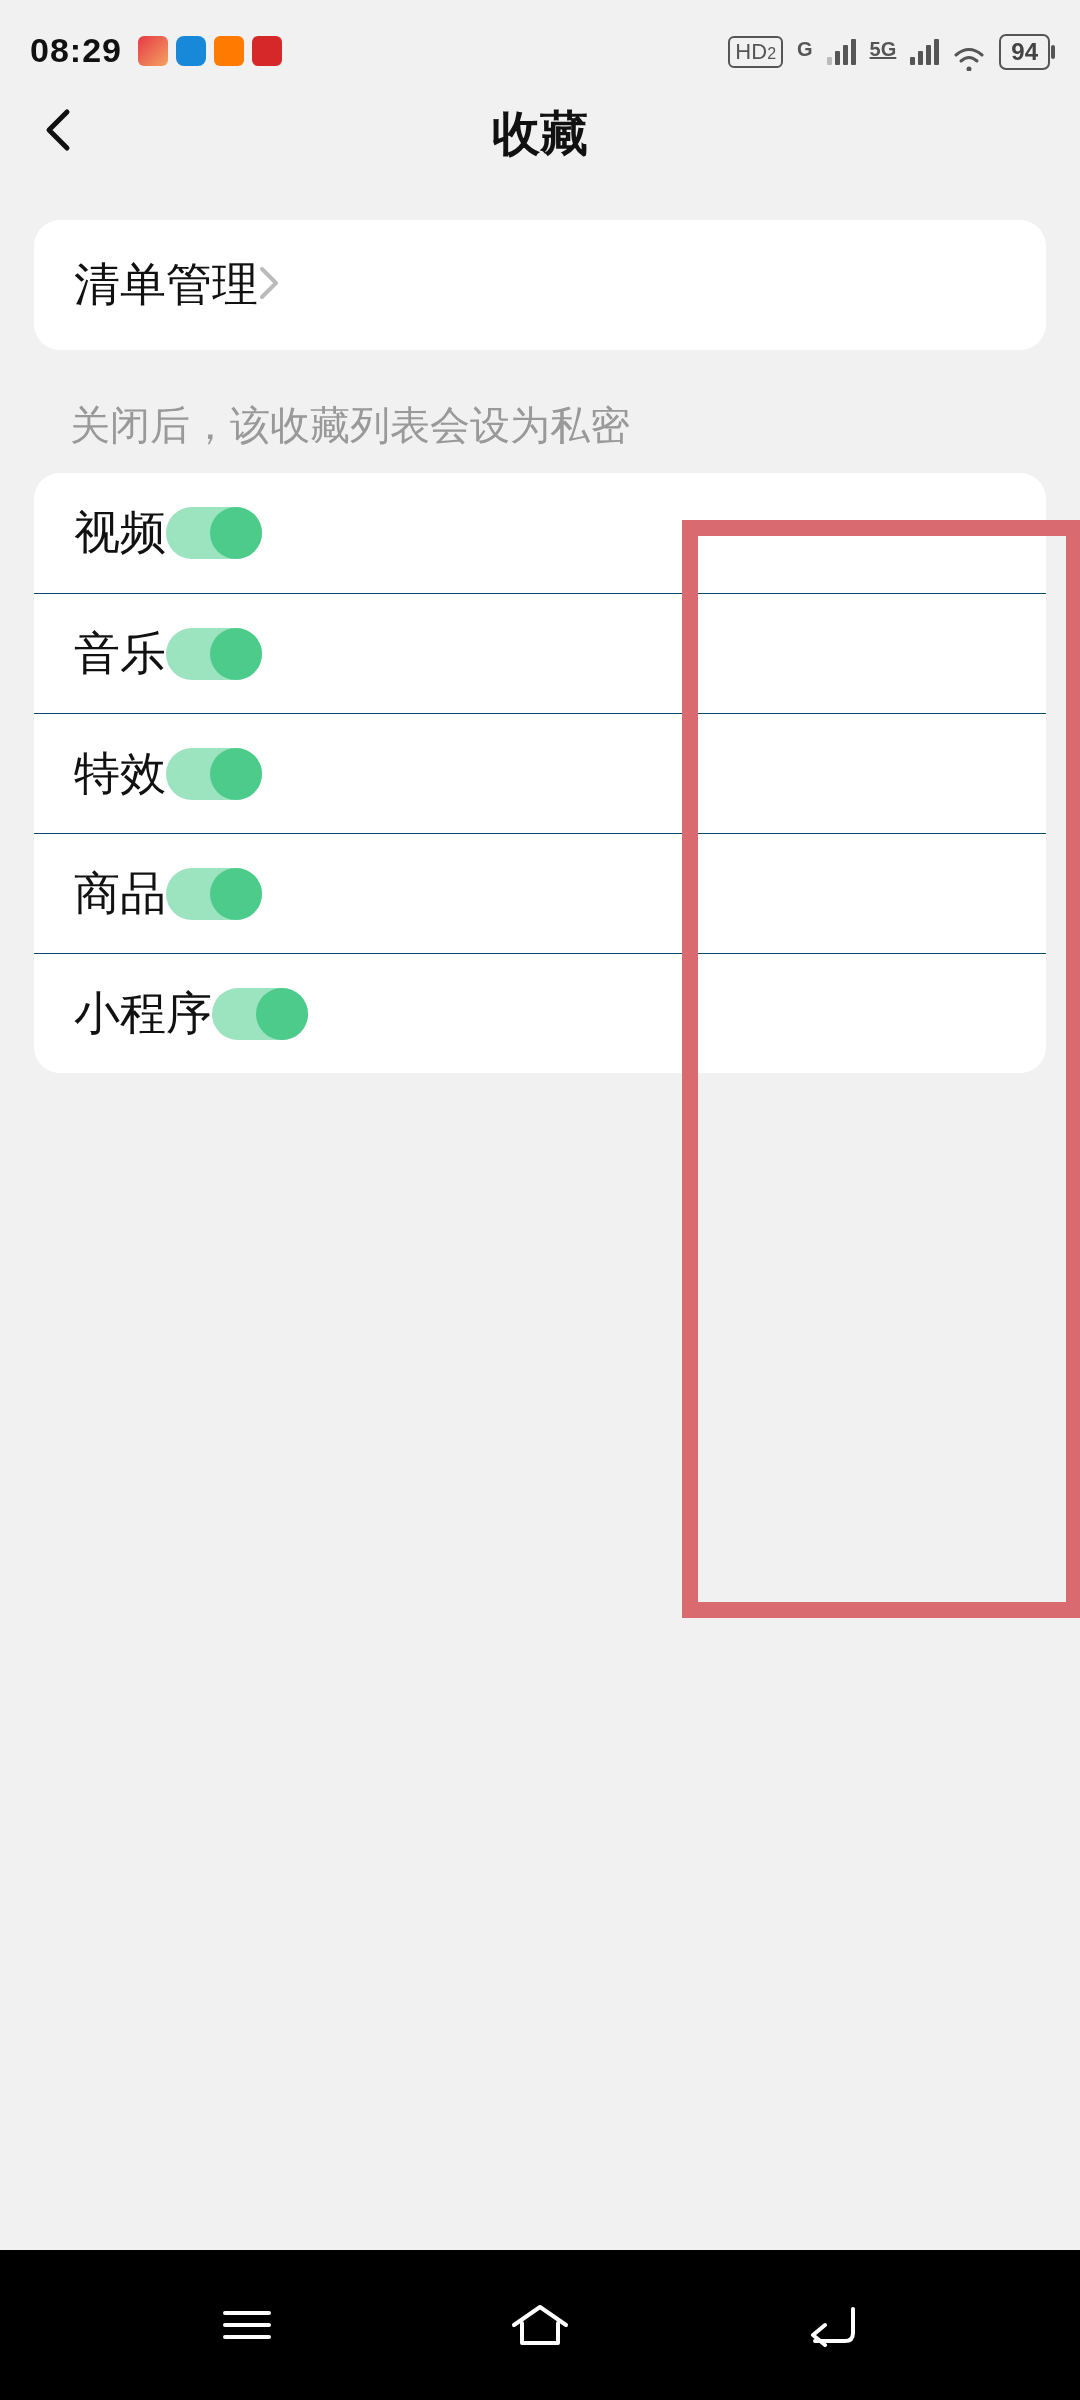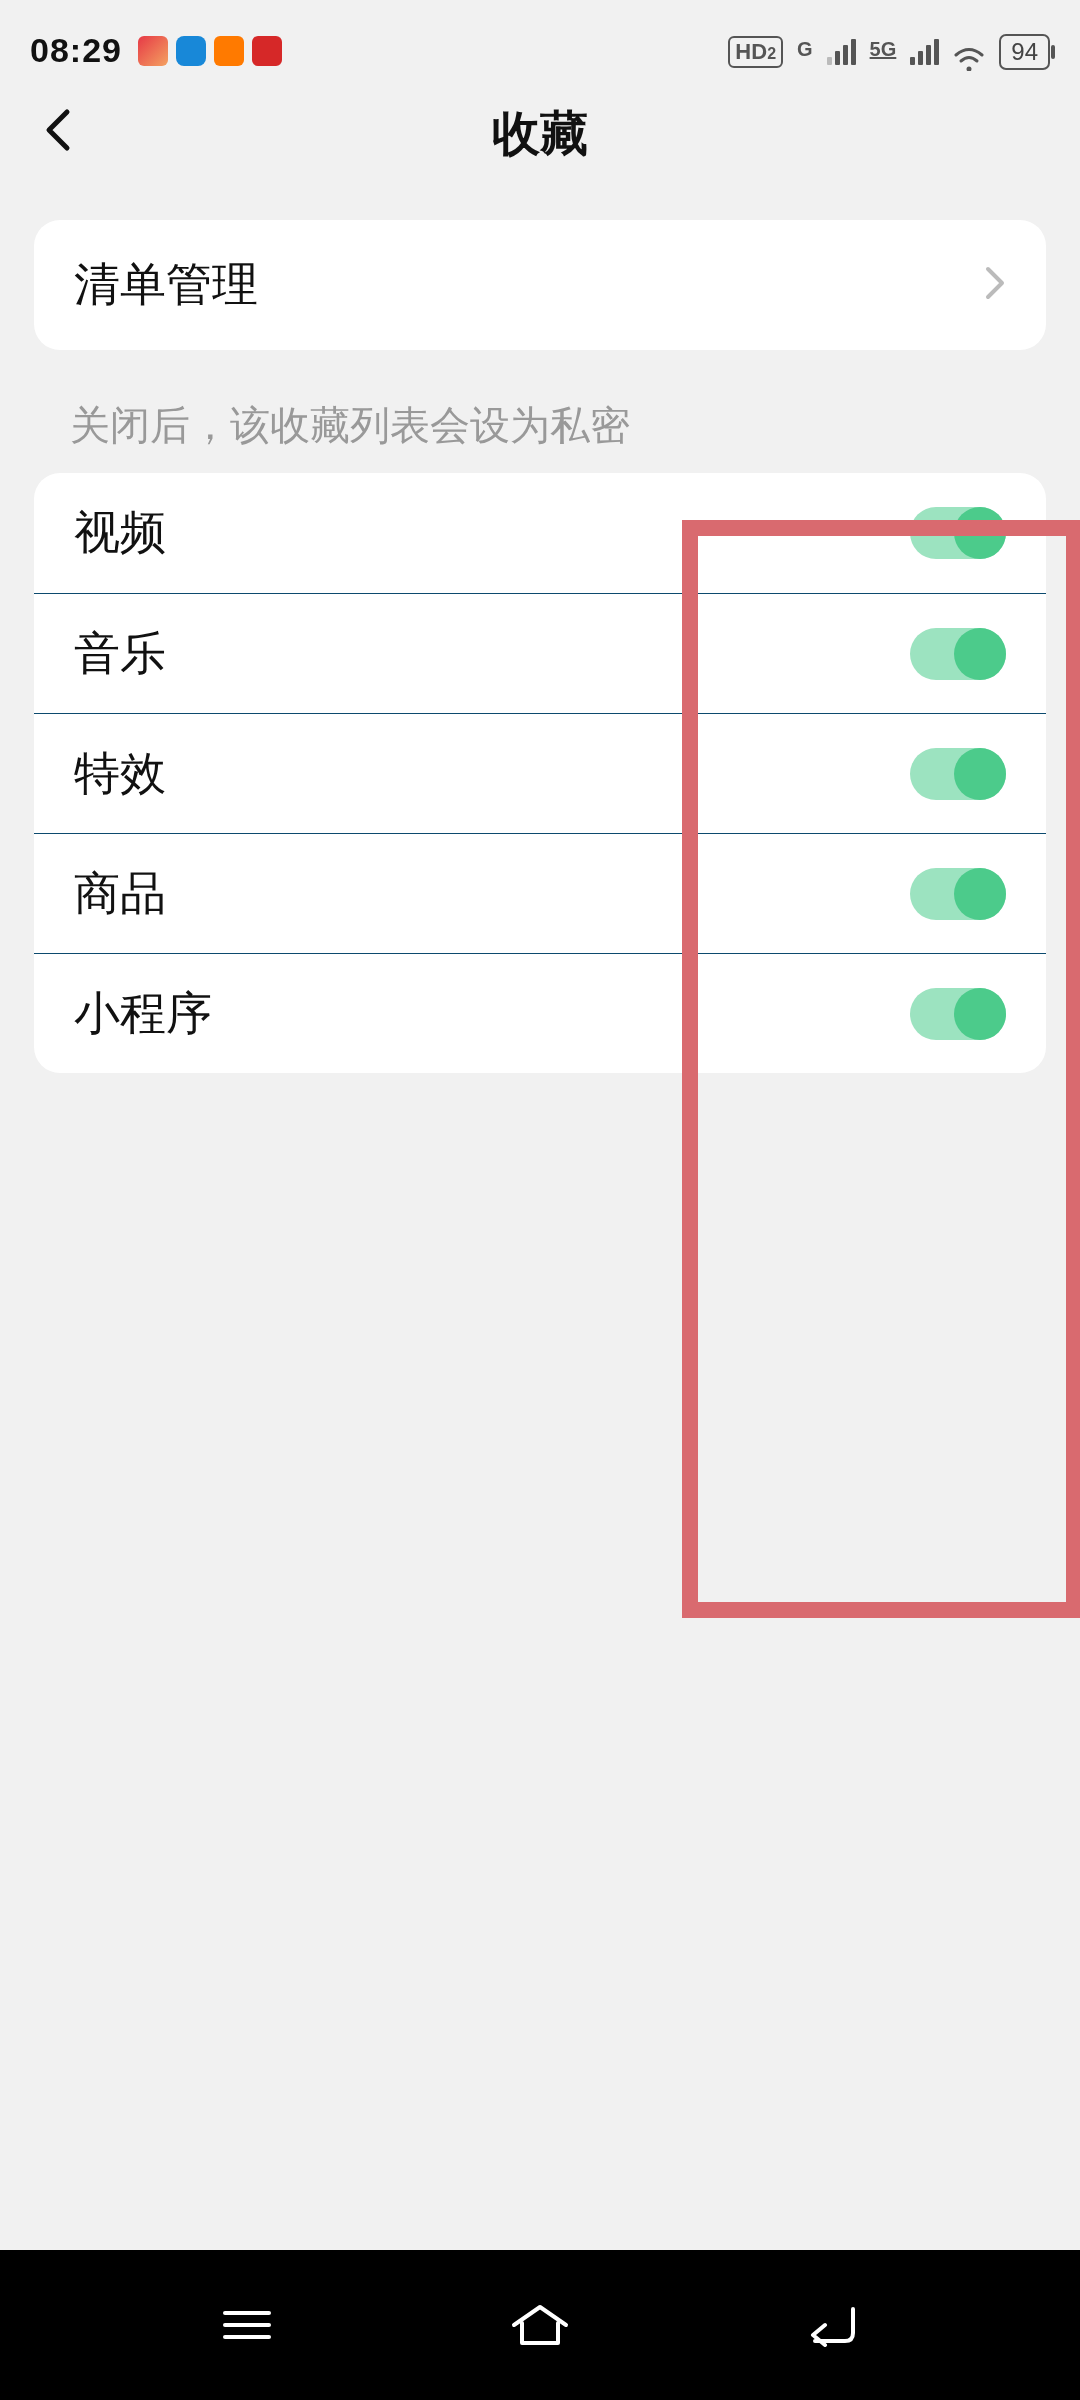--- a/index.html
+++ b/index.html
@@ -29,36 +29,36 @@
     .status-icons-left { display: flex; gap: 8px; }
     .mini-icon {
       width: 30px; height: 30px; border-radius: 6px;
       display: inline-block;
     }
     .ic-a { background: linear-gradient(135deg,#e63946,#f4a261); }
     .ic-b { background: #1888d8; border-radius: 8px; }
     .ic-c { background: #ff7a00; }
     .ic-d { background: #d62828; }
     .hd-badge {
-      font-size: 22px; font-weight: 700; border: 2.5px solid #555; border-radius: 6px;
+      font-size: 22px; font-weight: 400; border: 2.5px solid #555; border-radius: 6px;
       padding: 1px 5px; color: #555; display: inline-flex; align-items: baseline;
     }
     .hd-badge sub { font-size: 16px; }
     .sig-text { font-size: 20px; color: #555; font-weight: 600; }
     .signal-bars { display: inline-flex; align-items: flex-end; gap: 3px; }
     .signal-bars span { width: 5px; background: #555; border-radius: 1px; }
     .signal-bars .b1 { height: 8px; }
     .signal-bars .b2 { height: 14px; }
     .signal-bars .b3 { height: 20px; }
     .signal-bars .b4 { height: 26px; }
     .signal-bars .off { background: #bbb; }
     .wifi-icon { width: 32px; height: 24px; }
     .battery {
       border: 2.5px solid #555; border-radius: 7px;
-      padding: 2px 10px; font-size: 24px; font-weight: 400; color: #444;
+      padding: 2px 10px; font-size: 24px; font-weight: 700; color: #444;
       position: relative;
     }
     .battery::after {
       content: ""; position: absolute; right: -7px; top: 50%;
       transform: translateY(-50%); width: 4px; height: 14px;
       background: #555; border-radius: 2px;
     }
 
     
     .title-bar {
@@ -92,21 +92,20 @@
       background: #fff;
       border-radius: 26px;
       overflow: hidden;
     }
 
     .list-row {
       height: 120px;
       padding: 0 40px;
       display: flex;
       align-items: center;
-      justify-content: space-between;
     }
     .list-row + .list-row { border-top: 1px solid #0c4a6e; }
     .list-row.tall { height: 130px; }
 
     .row-label {
       font-size: 46px;
       font-weight: 500;
       color: #111;
     }
 

